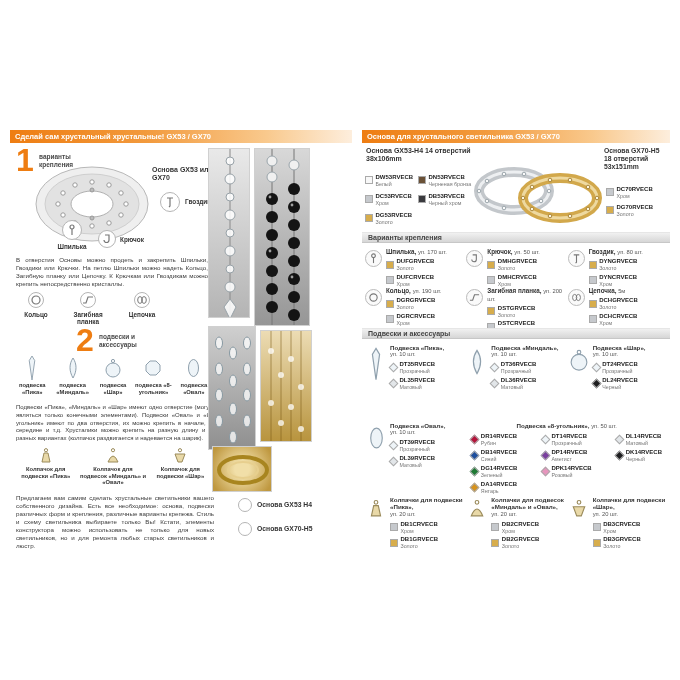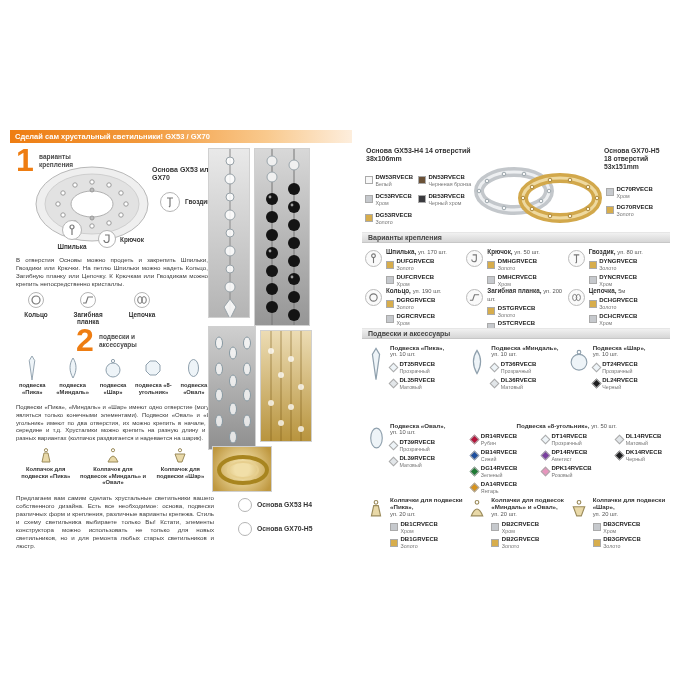--- a/index.html
+++ b/index.html
@@ -59,21 +59,21 @@
   .ocols{display:flex;gap:6px;justify-content:space-between;padding:0 4px;}
   .ocol{display:flex;flex-direction:column;gap:3px;}
 </style>
 </head>
 <body>
 
 <div class="page">
 
   <section class="panel" id="left-panel">
     <header class="hbar">
-      <span>Сделай сам хрустальный светильники! GX53 / GX70</span>
+      <span>Сделай сам хрустальный хрустальные! GX53 / GX70</span>
     </header>
 
     <div class="stepnum" style="left:6px;top:16px">1</div>
     <div class="steplabel" style="left:29px;top:23px;width:48px">варианты крепления</div>
 
     <svg class="abs" style="left:20px;top:28px" width="128" height="94" viewBox="0 0 128 94">
       <ellipse cx="62" cy="46" rx="56" ry="37" fill="#efefef" stroke="#b8b8b8"></ellipse>
       <ellipse cx="62" cy="46" rx="47" ry="30" fill="#e2e2e2" stroke="#cfcfcf"></ellipse>
       <ellipse cx="62" cy="46" rx="21" ry="13" fill="#ffffff" stroke="#b0b0b0"></ellipse>
       <g fill="#ffffff" stroke="#9a9a9a">
@@ -306,20 +306,23 @@
       </svg>
     </div>
 
     <div class="callout" style="left:228px;top:368px;width:14px;height:14px"></div>
     <div class="ptlabel" style="left:247px;top:371px;font-size:6.8px">Основа GX53 H4</div>
     <div class="callout" style="left:228px;top:392px;width:14px;height:14px"></div>
     <div class="ptlabel" style="left:247px;top:395px;font-size:6.8px">Основа GX70-H5</div>
   </section>
 
   <section class="panel" id="right-panel">
+    <header class="hbar">
+      <span>Основа для хрустального светильника GX53 / GX70</span>
+    </header>
 
     <div class="blabel" style="left:4px;top:17px;width:108px">
       <span>Основа GX53-H4 14 отверстий</span>
       <span style="display:block">38х106mm</span>
     </div>
 
     <div class="abs chips-col" style="left:3px;top:44px;width:50px;gap:6px">
       <div class="chip">
           <span class="sw" style="background: rgb(248, 248, 248);"></span>
           <span class="ctx">

